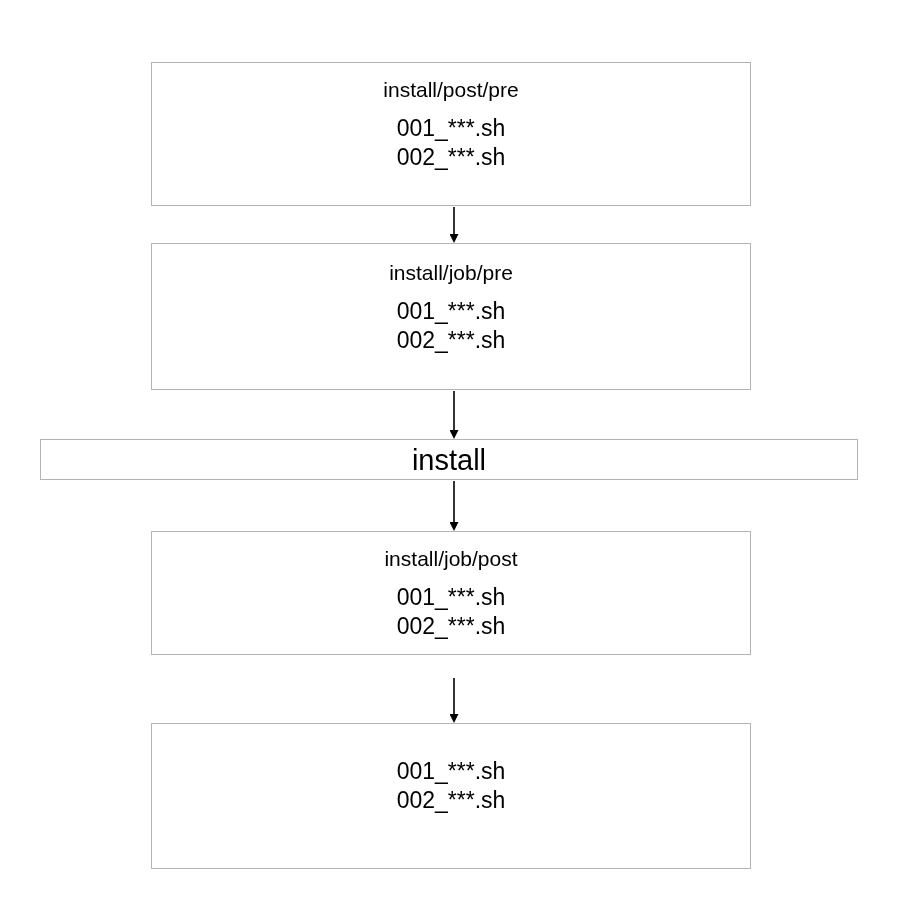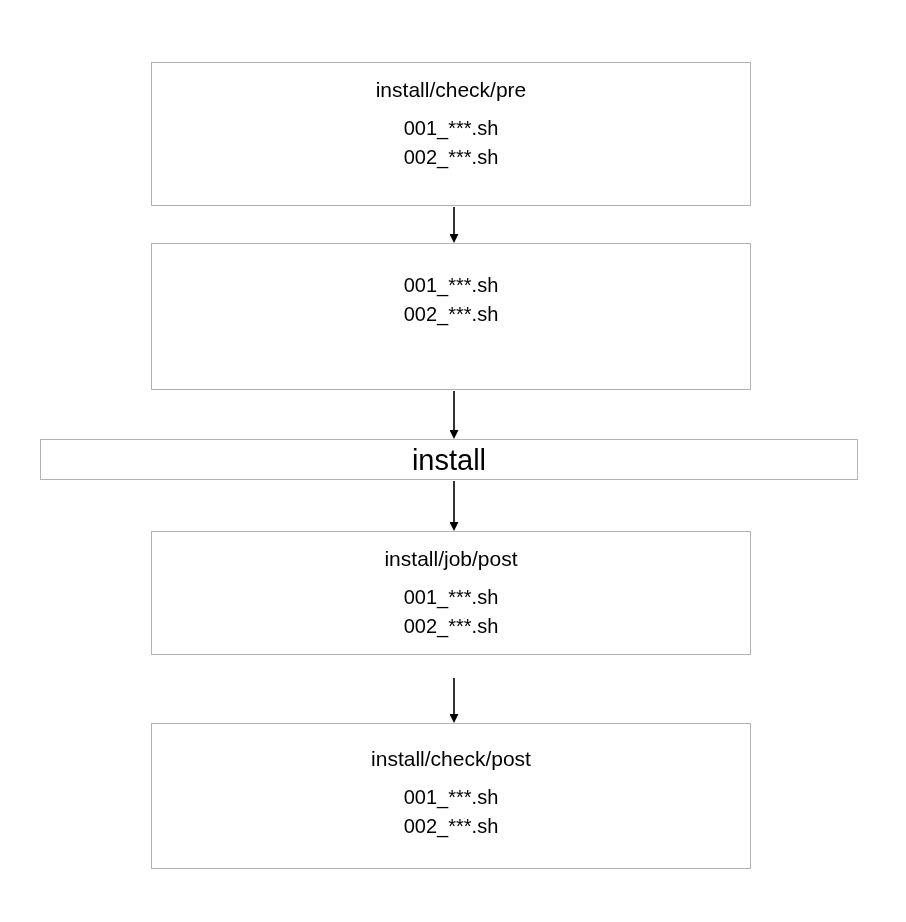--- a/index.html
+++ b/index.html
@@ -35,21 +35,21 @@
     line-height: 26px;
     color: #000000;
     white-space: nowrap;
   }
 
   .node-scripts {
     margin-top: 11px;
   }
 
   .script-line {
-    font-size: 20px;
+    font-size: 23px;
     line-height: 29px;
     color: #000000;
     white-space: nowrap;
     letter-spacing: 0px;
   }
 
   
   .stage {
     left: 151px;
     width: 600px;
@@ -98,47 +98,47 @@
         <path d="M0,0 L9,4.5 L0,9 z" fill="#000000"></path>
       </marker>
     </defs>
     <line x1="454" y1="207" x2="454" y2="235" stroke="#000000" stroke-width="1.6" marker-end="url(#ah)"></line>
     <line x1="454" y1="391" x2="454" y2="431" stroke="#000000" stroke-width="1.6" marker-end="url(#ah)"></line>
     <line x1="454" y1="481" x2="454" y2="523" stroke="#000000" stroke-width="1.6" marker-end="url(#ah)"></line>
     <line x1="454" y1="678" x2="454" y2="715" stroke="#000000" stroke-width="1.6" marker-end="url(#ah)"></line>
   </svg>
 
   <div class="node stage" id="node-check-pre">
-    <div class="node-title">install/check/pre</div>
+    <div class="node-title">install/post/pre</div>
     <div class="node-scripts">
       <div class="script-line">001_***.sh</div>
       <div class="script-line">002_***.sh</div>
     </div>
   </div>
 
   <div class="node stage" id="node-job-pre">
+    <div class="node-title">install/job/pre</div>
     <div class="node-scripts">
       <div class="script-line">001_***.sh</div>
       <div class="script-line">002_***.sh</div>
     </div>
   </div>
 
   <div class="node" id="node-install">
     <div class="install-label">install</div>
   </div>
 
   <div class="node stage" id="node-job-post">
     <div class="node-title">install/job/post</div>
     <div class="node-scripts">
       <div class="script-line">001_***.sh</div>
       <div class="script-line">002_***.sh</div>
     </div>
   </div>
 
   <div class="node stage" id="node-check-post">
-    <div class="node-title">install/check/post</div>
     <div class="node-scripts">
       <div class="script-line">001_***.sh</div>
       <div class="script-line">002_***.sh</div>
     </div>
   </div>
 
 </div>
 
 </body></html>

